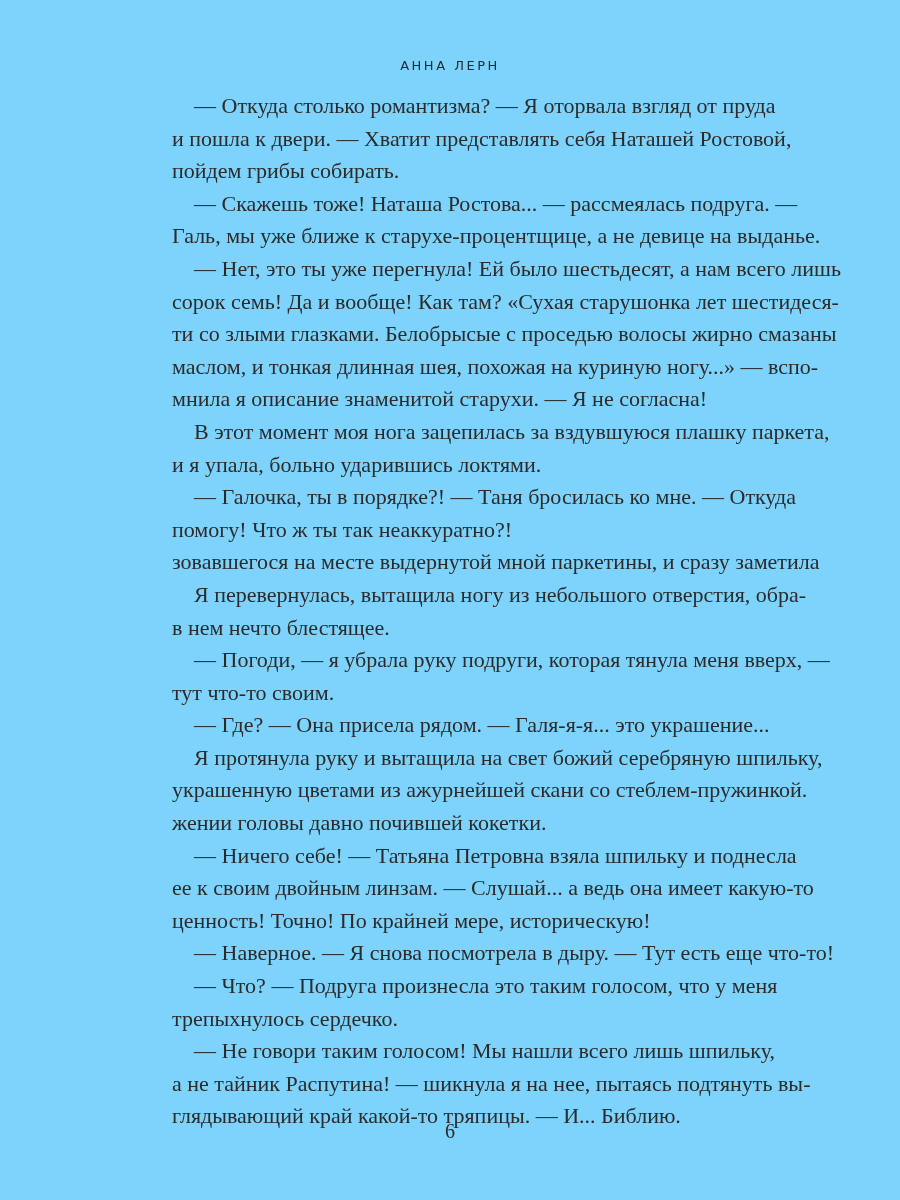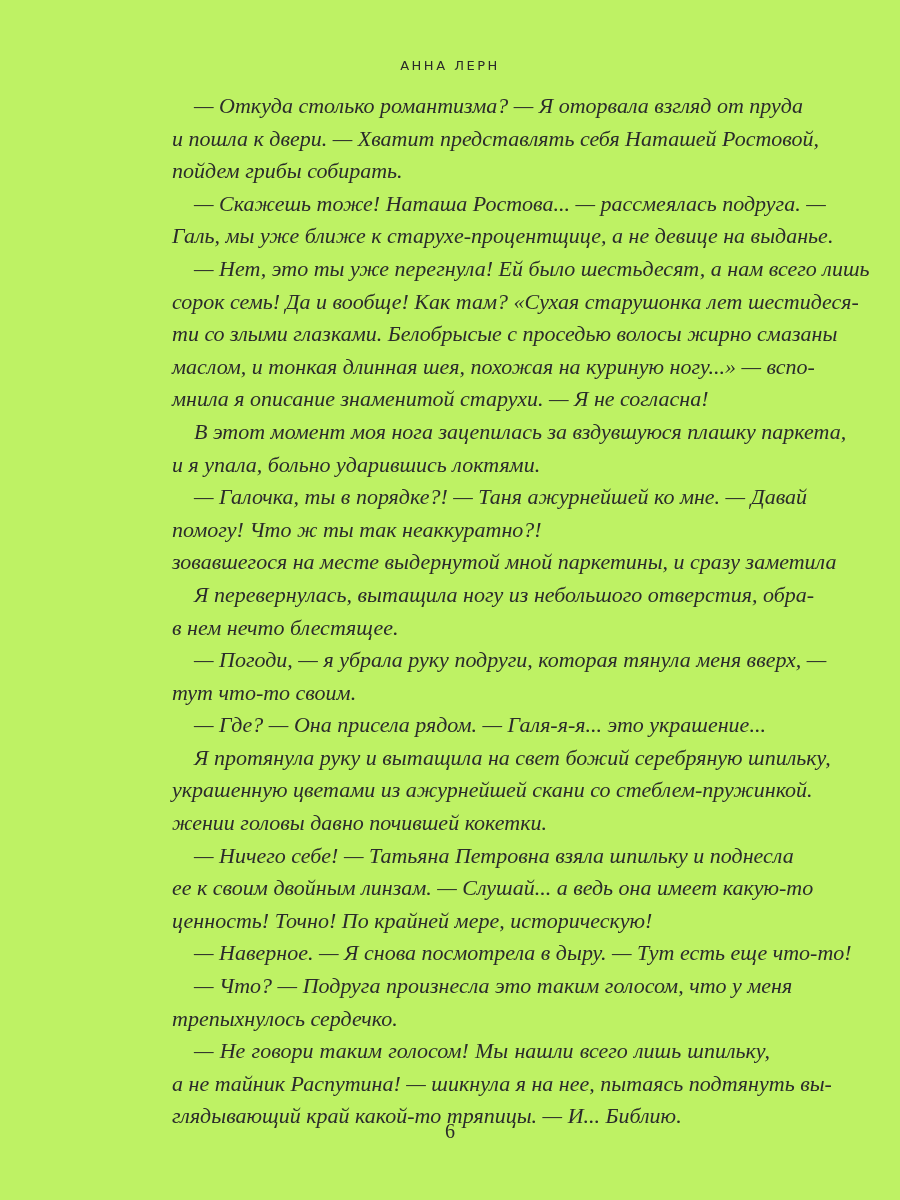--- a/index.html
+++ b/index.html
@@ -1,30 +1,29 @@
 <!DOCTYPE html>
 <html><head>
   <meta charset="utf-8">
   <style>
     html, body { margin: 0; padding: 0; background: #ffffff; }
     body { width: 900px; height: 1200px; position: relative; overflow: hidden; }
     .page {
       position: absolute; left: 0; top: 0; width: 900px; height: 1200px;
-      background: #bef264; color: #2a2a2a;
+      background: #7dd3fc; color: #2a2a2a;
     }
     .running-head {
       position: absolute; top: 58px; left: 0; width: 900px; text-align: center;
       font-family: "DejaVu Sans", sans-serif; font-size: 13px; letter-spacing: 2.5px;
       color: #2a2a2a; font-weight: 500;
     }
     .body-text {
       position: absolute; left: 172px; top: 90px; width: 598px;
       font-family: "Liberation Serif", serif; font-size: 22px; line-height: 32.6px;
       color: #2b2b2b;
-      font-style: italic;
     }
     .line {
       display: block; white-space: nowrap; height: 32.6px;
       text-align: justify; text-align-last: justify;
     }
     .line.last { text-align-last: left; }
     .line.indent { padding-left: 22px; }
     .folio {
       position: absolute; top: 1120px; left: 0; width: 900px; text-align: center;
       font-family: "Liberation Serif", serif; font-size: 20px; color: #2b2b2b;
@@ -50,21 +49,21 @@
         <span class="line">сорок семь! Да и вообще! Как там? «Сухая старушонка лет шестидеся-</span>
         <span class="line">ти со злыми глазками. Белобрысые с проседью волосы жирно смазаны</span>
         <span class="line">маслом, и тонкая длинная шея, похожая на куриную ногу...» — вспо-</span>
         <span class="line last">мнила я описание знаменитой старухи. — Я не согласна!</span>
       </div>
       <div>
         <span class="line indent">В этот момент моя нога зацепилась за вздувшуюся плашку паркета,</span>
         <span class="line last">и я упала, больно ударившись локтями.</span>
       </div>
       <div>
-        <span class="line indent">— Галочка, ты в порядке?! — Таня ажурнейшей ко мне. — Давай</span>
+        <span class="line indent">— Галочка, ты в порядке?! — Таня бросилась ко мне. — Откуда</span>
         <span class="line last">помогу! Что ж ты так неаккуратно?!</span>
       </div>
       <div>
         <span class="line">зовавшегося на месте выдернутой мной паркетины, и сразу заметила</span>
         <span class="line indent">Я перевернулась, вытащила ногу из небольшого отверстия, обра-</span>
         <span class="line last">в нем нечто блестящее.</span>
       </div>
       <div>
         <span class="line indent">— Погоди, — я убрала руку подруги, которая тянула меня вверх, —</span>
         <span class="line last">тут что-то своим.</span>

